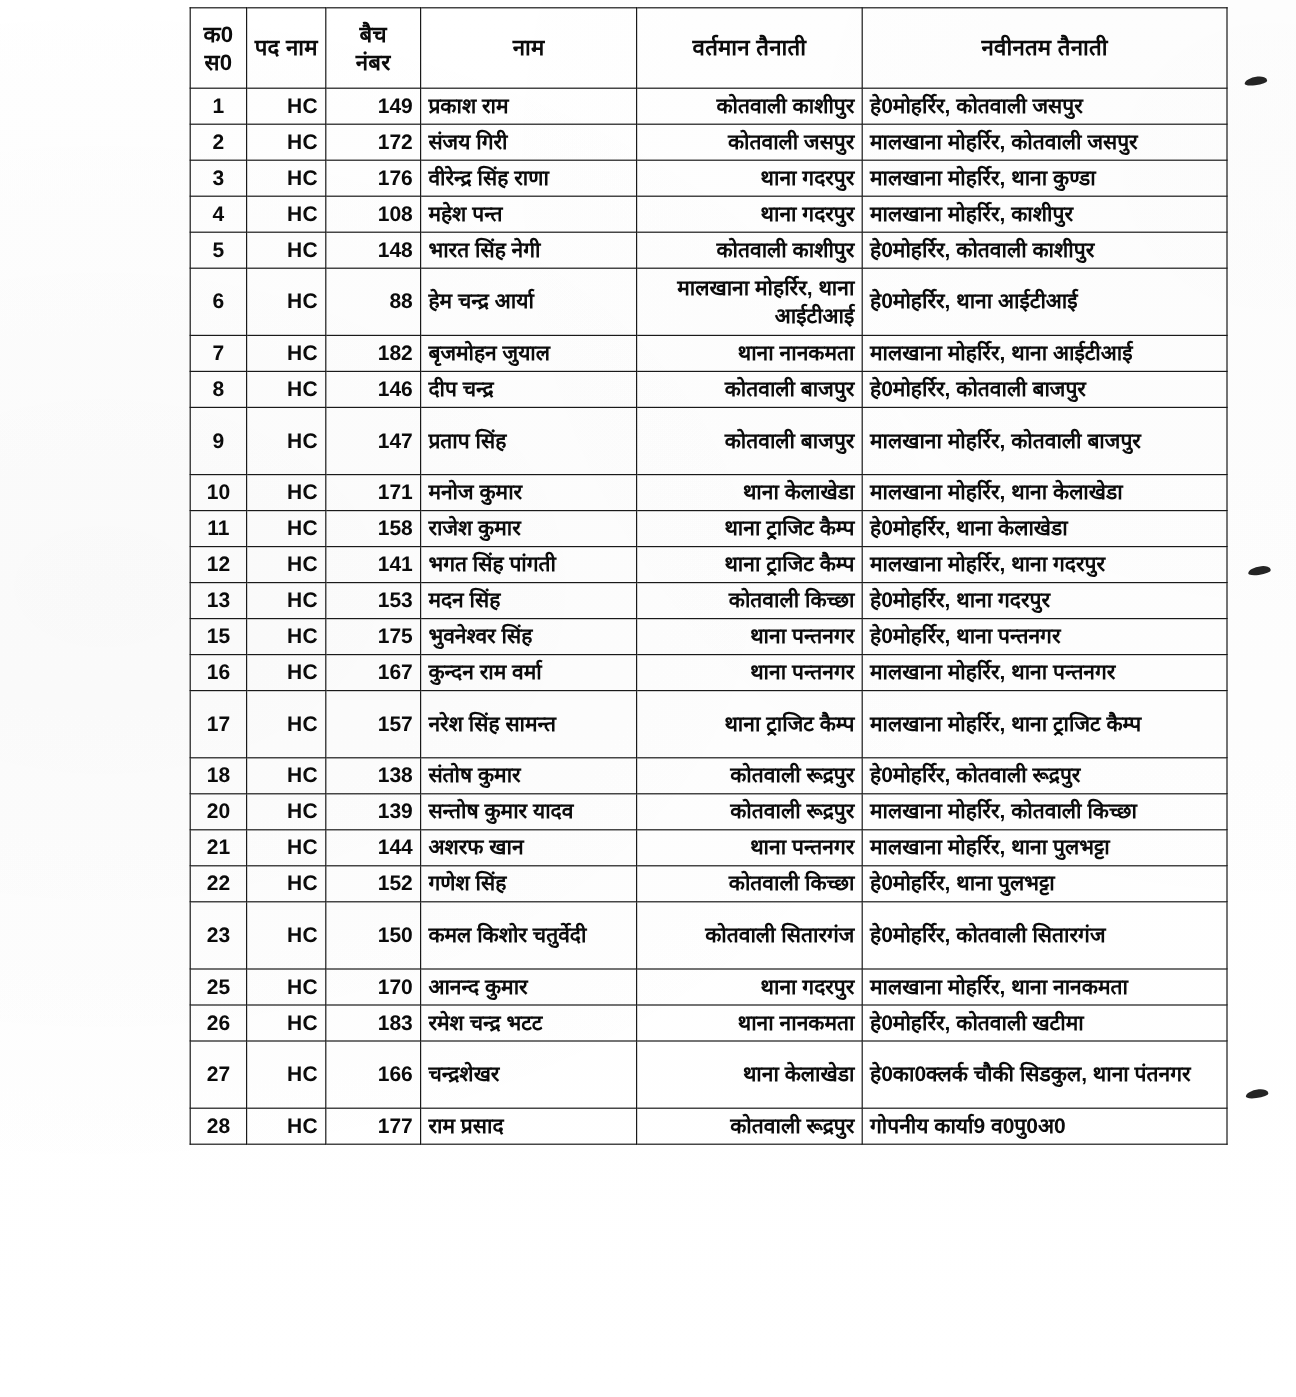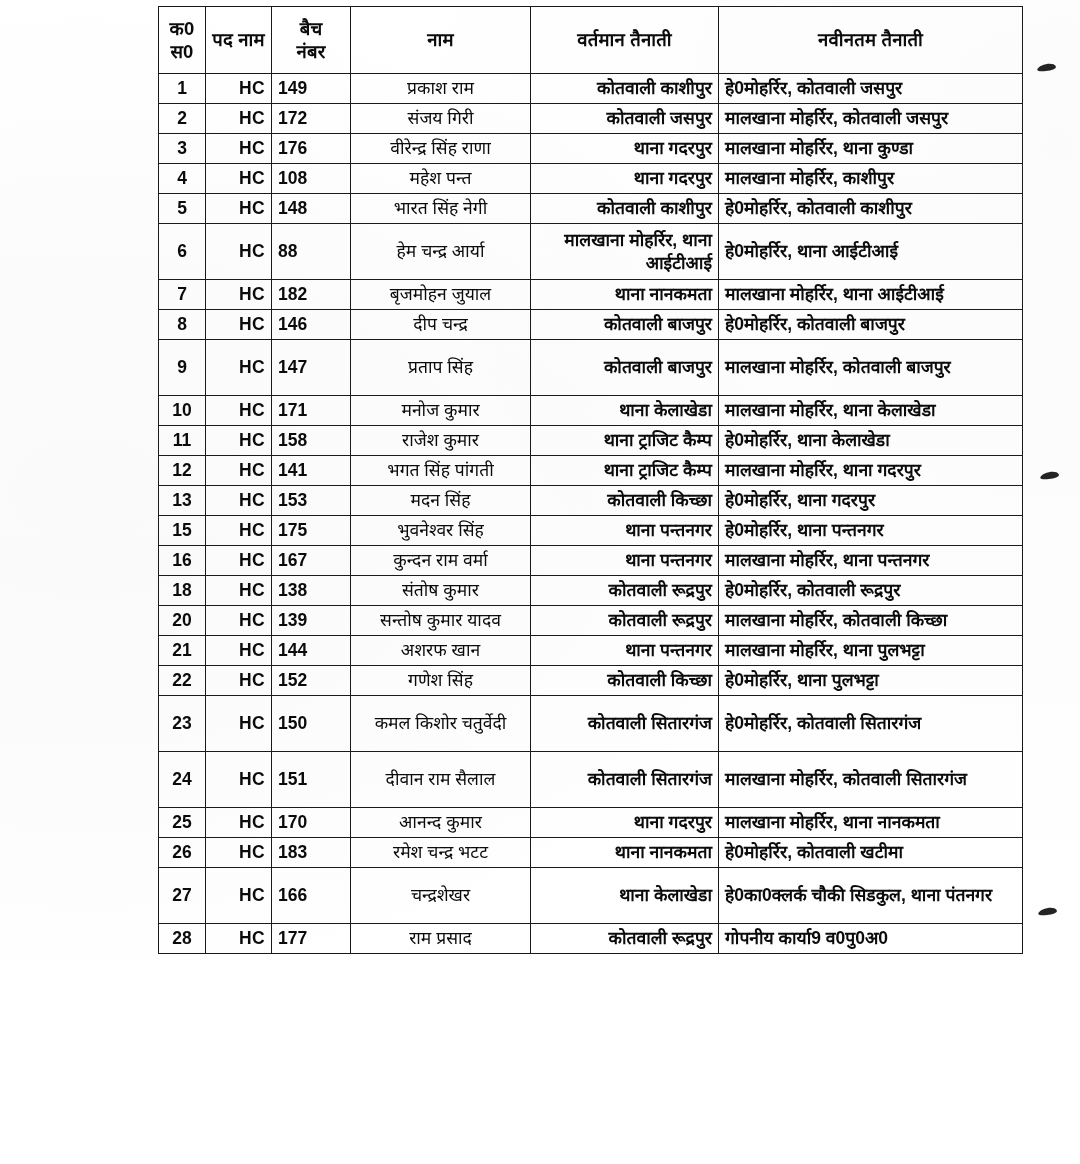--- a/index.html
+++ b/index.html
@@ -64,22 +64,22 @@
   
   col.c-sno    { width: 47px; }
   col.c-post   { width: 66px; }
   col.c-batch  { width: 79px; }
   col.c-name   { width: 180px; }
   col.c-cur    { width: 188px; }
   col.c-new    { width: 304px; }
 
   td.sno   { text-align: center; font-weight: 700; font-size: 18px; }
   td.post  { text-align: right; font-weight: 700; font-size: 17.5px; letter-spacing: 0.3px; }
-  td.batch { text-align: left; font-weight: 700; font-size: 18px; }
-  td.name  { text-align: center;   font-weight: 400; padding-left: 9px; }
+  td.batch { text-align: right; font-weight: 700; font-size: 18px; }
+  td.name  { text-align: left;   font-weight: 700; padding-left: 9px; }
   td.cur   { text-align: right; font-weight: 600; }
   td.new   { text-align: left;   font-weight: 700; padding-left: 8px; }
 
   tbody tr { height: 30px; }
   tbody tr.tall2 { height: 56px; }
 
   
   .edge-mark {
     position: absolute;
     width: 19px;
@@ -238,20 +238,28 @@
           <td class="new">हे0मोहर्रिर, थाना पन्तनगर</td>
         </tr>
         <tr>
           <td class="sno">16</td>
           <td class="post">HC</td>
           <td class="batch">167</td>
           <td class="name">कुन्दन राम वर्मा</td>
           <td class="cur">थाना पन्तनगर</td>
           <td class="new">मालखाना मोहर्रिर, थाना पन्तनगर</td>
         </tr>
+        <tr class="tall2">
+          <td class="sno">17</td>
+          <td class="post">HC</td>
+          <td class="batch">157</td>
+          <td class="name">नरेश सिंह सामन्त</td>
+          <td class="cur">थाना ट्राजिट कैम्प</td>
+          <td class="new">मालखाना मोहर्रिर, थाना ट्राजिट कैम्प</td>
+        </tr>
         <tr>
           <td class="sno">18</td>
           <td class="post">HC</td>
           <td class="batch">138</td>
           <td class="name">संतोष कुमार</td>
           <td class="cur">कोतवाली रूद्रपुर</td>
           <td class="new">हे0मोहर्रिर, कोतवाली रूद्रपुर</td>
         </tr>
         <tr>
           <td class="sno">20</td>
@@ -278,28 +286,20 @@
           <td class="new">हे0मोहर्रिर, थाना पुलभट्टा</td>
         </tr>
         <tr class="tall2">
           <td class="sno">23</td>
           <td class="post">HC</td>
           <td class="batch">150</td>
           <td class="name">कमल किशोर चतुर्वेदी</td>
           <td class="cur">कोतवाली सितारगंज</td>
           <td class="new">हे0मोहर्रिर, कोतवाली सितारगंज</td>
         </tr>
-        <tr class="tall2">
-          <td class="sno">24</td>
-          <td class="post">HC</td>
-          <td class="batch">151</td>
-          <td class="name">दीवान राम सैलाल</td>
-          <td class="cur">कोतवाली सितारगंज</td>
-          <td class="new">मालखाना मोहर्रिर, कोतवाली सितारगंज</td>
-        </tr>
         <tr>
           <td class="sno">25</td>
           <td class="post">HC</td>
           <td class="batch">170</td>
           <td class="name">आनन्द कुमार</td>
           <td class="cur">थाना गदरपुर</td>
           <td class="new">मालखाना मोहर्रिर, थाना नानकमता</td>
         </tr>
         <tr>
           <td class="sno">26</td>

